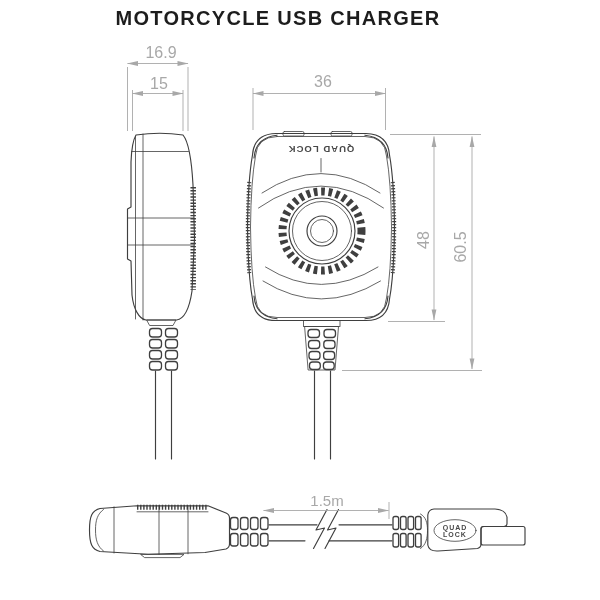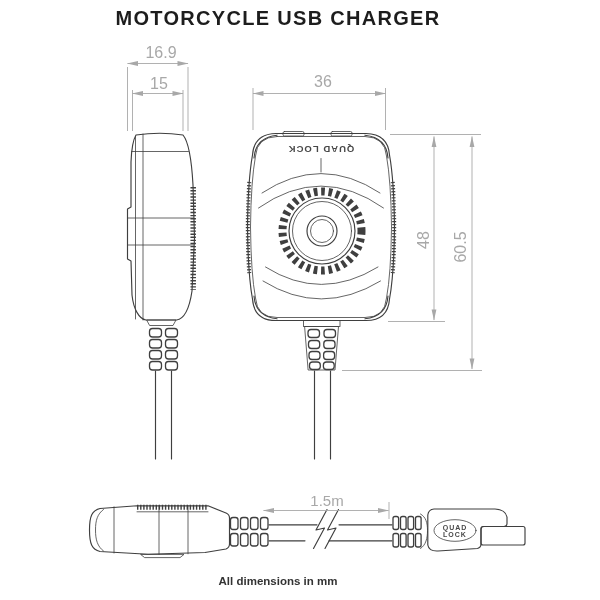--- a/index.html
+++ b/index.html
@@ -197,14 +197,13 @@
       </g>
     </g>
 
     <g>
       <line class="dim" x1="263.5" y1="510.5" x2="388.5" y2="510.5" marker-start="url(#arrowhead)" marker-end="url(#arrowhead)"></line>
       <path class="dim" d="M389,502 L389,519"></path>
       <text class="dim-label-sm" x="327" y="505.5" text-anchor="middle">1.5m</text>
     </g>
   </svg>
 
-  <div class="footer">All dimensions in mm</div>
 </div>
 
 </body></html>

